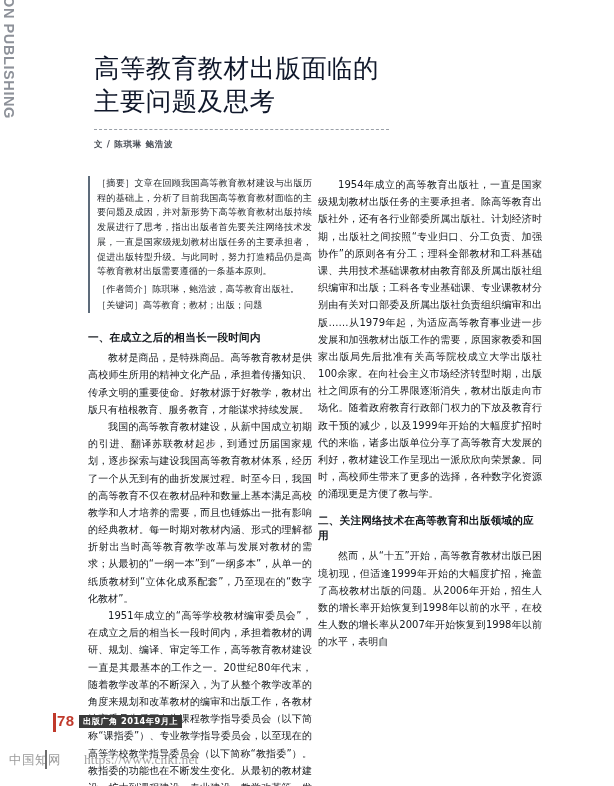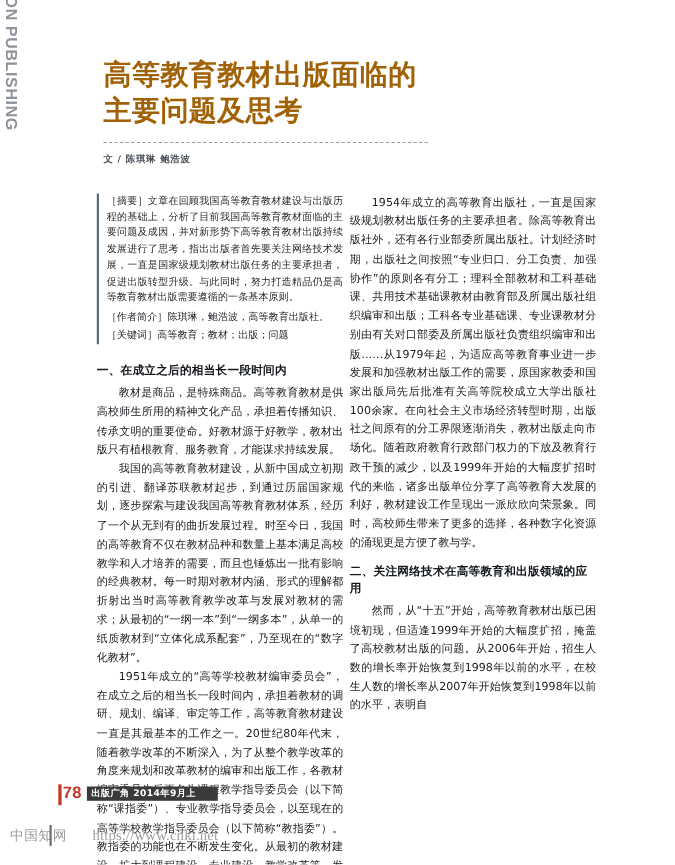--- a/index.html
+++ b/index.html
@@ -40,23 +40,23 @@
   
   .title-block {
     position: absolute;
     left: 94px;
     top: 52px;
     width: 420px;
   }
   .article-title {
     font-family: "DejaVu Sans", "Liberation Sans", sans-serif;
     font-size: 25.5px;
-    font-weight: bold;
+    font-weight: normal;
     line-height: 1.30;
-    color: #a16207;
+    color: #0f172a;
     letter-spacing: 0.4px;
   }
   .title-rule {
     margin-top: 11px;
     width: 295px;
     border-top: 1px dashed #9aa0a8;
     height: 0;
   }
   .byline {
     margin-top: 9px;
@@ -160,21 +160,21 @@
   }
   .journal-badge {
     position: absolute;
     left: 79px;
     top: 2px;
     background: #3a3a3a;
     color: #ffffff;
     font-family: "DejaVu Sans", "Liberation Sans", sans-serif;
     font-size: 8.3px;
     font-weight: bold;
-    padding: 2px 20px 2px 4px;
+    padding: 2px 4px 2px 4px;
     letter-spacing: 0.4px;
     line-height: 1.12;
     white-space: nowrap;
   }
 
   
   .cnki-bar {
     position: absolute;
     left: 0;
     top: 748px;

